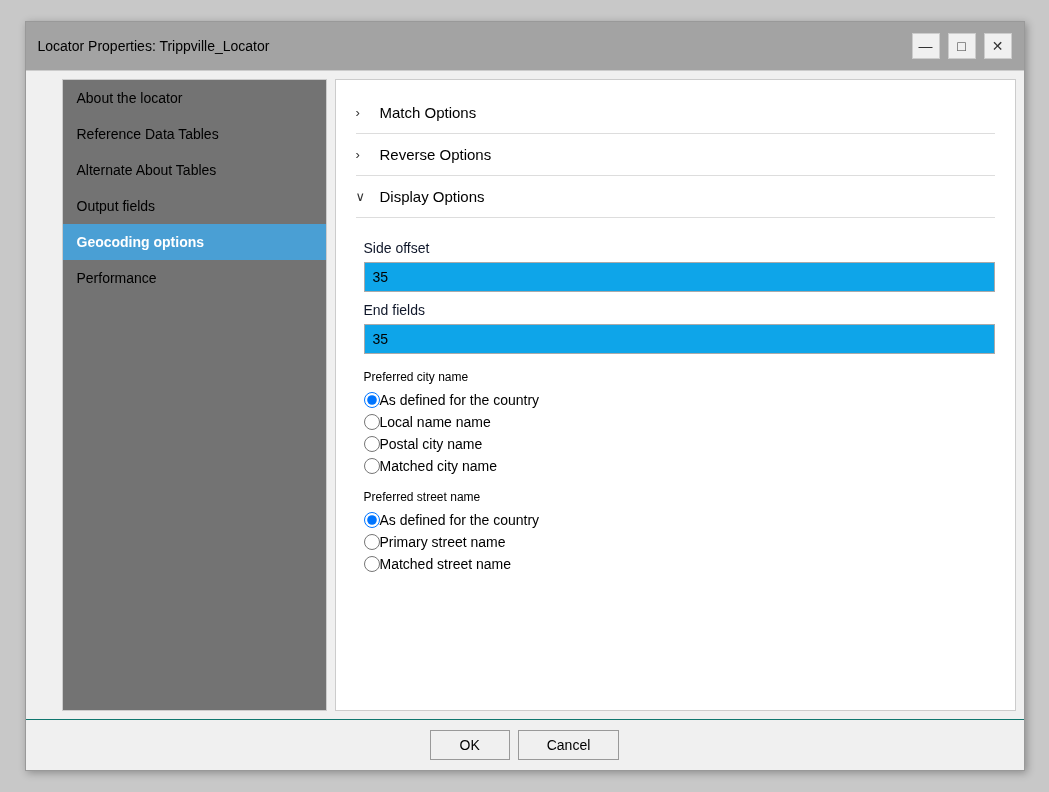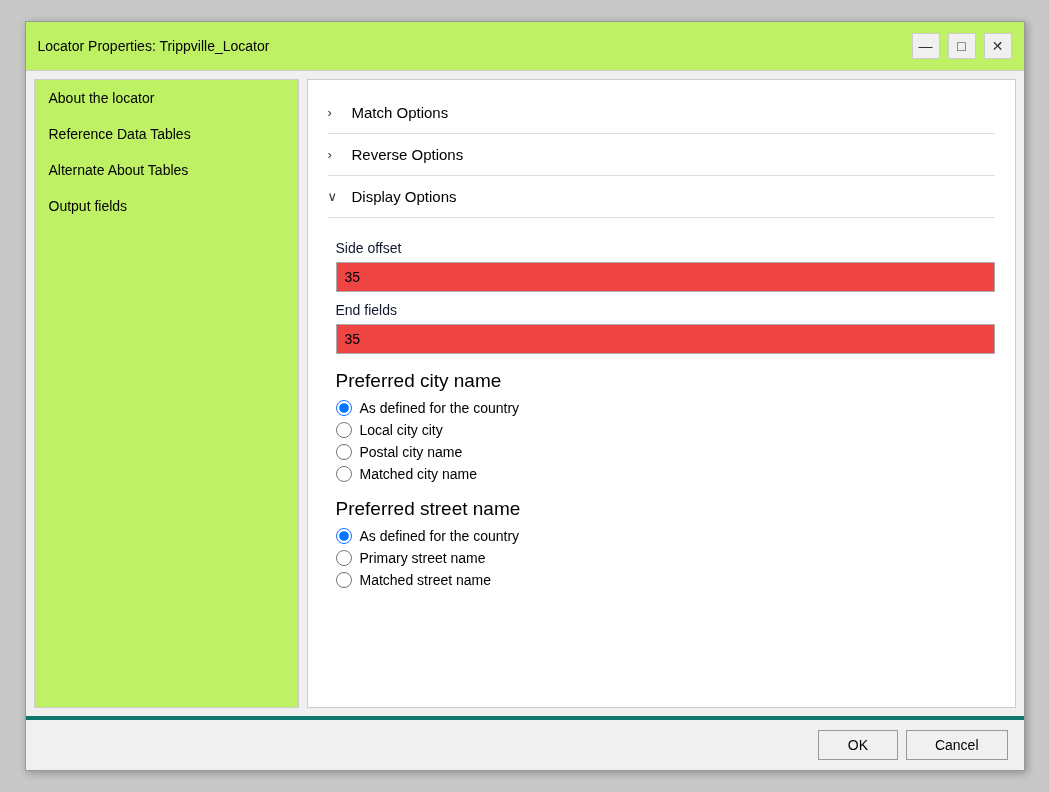--- a/index.html
+++ b/index.html
@@ -16,21 +16,21 @@
     .window {
       width: 1000px;
       height: 750px;
       background: #f0f0f0;
       border: 1px solid #999;
       display: flex;
       flex-direction: column;
       box-shadow: 2px 2px 8px rgba(0,0,0,0.3);
     }
     .title-bar {
-      background: #bef264;
+      background: #a3a3a3;
       border-bottom: 1px solid #ccc;
       padding: 24px 12px;
       display: flex;
       align-items: center;
       justify-content: space-between;
       height: 40px;
     }
     .title-bar-title {
       font-size: 14px;
       font-weight: normal;
@@ -54,25 +54,26 @@
     }
     .content-area {
       display: flex;
       flex: 1;
       overflow: hidden;
       padding: 8px;
       gap: 8px;
     }
     .sidebar {
       width: 265px;
-      background: #bef264;
+      background: #737373;
       border: 1px solid #ccc;
       flex-shrink: 0;
       display: flex;
       flex-direction: column;
+      margin-left: 28px;
     }
     .sidebar-item {
       padding: 10px 14px;
       cursor: pointer;
       color: #000;
       font-size: 14px;
       border: none;
       background: transparent;
       text-align: left;
       width: 100%;
@@ -117,54 +118,54 @@
       font-size: 14px;
       color: #0f172a;
       margin-bottom: 6px;
       margin-top: 10px;
     }
     .text-input {
       width: 100%;
       padding: 6px 8px;
       border: 1px solid #aaa;
       font-size: 14px;
-      background: #ef4444;
+      background: #0ea5e9;
       color: #000;
     }
     .radio-group {
       display: flex;
       flex-direction: column;
       gap: 6px;
       margin-top: 4px;
     }
     .radio-label {
       display: flex;
       align-items: center;
-      gap: 8px;
+      gap: 0;
       font-size: 14px;
       cursor: pointer;
     }
     .radio-label input[type="radio"] {
       width: 16px;
       height: 16px;
       cursor: pointer;
     }
     .pref-section-title {
-      font-size: 19px;
+      font-size: 12px;
       color: #000;
       margin-top: 16px;
       margin-bottom: 8px;
     }
     .footer {
       display: flex;
-      justify-content: flex-end;
+      justify-content: center;
       padding: 10px 16px;
       gap: 8px;
       background: #f0f0f0;
-      border-top: 4px solid #0f766e;
+      border-top: 1px solid #0f766e;
     }
     .footer-btn {
       padding: 6px 28px;
       border: 1px solid #999;
       background: #f0f0f0;
       font-size: 14px;
       cursor: pointer;
       min-width: 80px;
     }
   </style>
@@ -182,20 +183,22 @@
     </div>
   </div>
 
   <div class="content-area">
 
     <div class="sidebar">
       <button class="sidebar-item">About the locator</button>
       <button class="sidebar-item">Reference Data Tables</button>
       <button class="sidebar-item">Alternate About Tables</button>
       <button class="sidebar-item">Output fields</button>
+      <button class="sidebar-item active">Geocoding options</button>
+      <button class="sidebar-item">Performance</button>
     </div>
 
     <div class="main-panel">
 
       <div class="section-header">
         <span class="chevron">›</span>
         <span>Match Options</span>
       </div>
       <hr class="section-divider">
 
@@ -222,21 +225,21 @@
 
         
         <div class="pref-section-title">Preferred city name</div>
         <div class="radio-group">
           <label class="radio-label">
             <input type="radio" name="city" checked="" style="">
             <span>As defined for the country</span>
           </label>
           <label class="radio-label">
             <input type="radio" name="city" style="">
-            <span>Local city city</span>
+            <span>Local name name</span>
           </label>
           <label class="radio-label">
             <input type="radio" name="city" style="">
             <span>Postal city name</span>
           </label>
           <label class="radio-label">
             <input type="radio" name="city" style="">
             <span>Matched city name</span>
           </label>
         </div>

